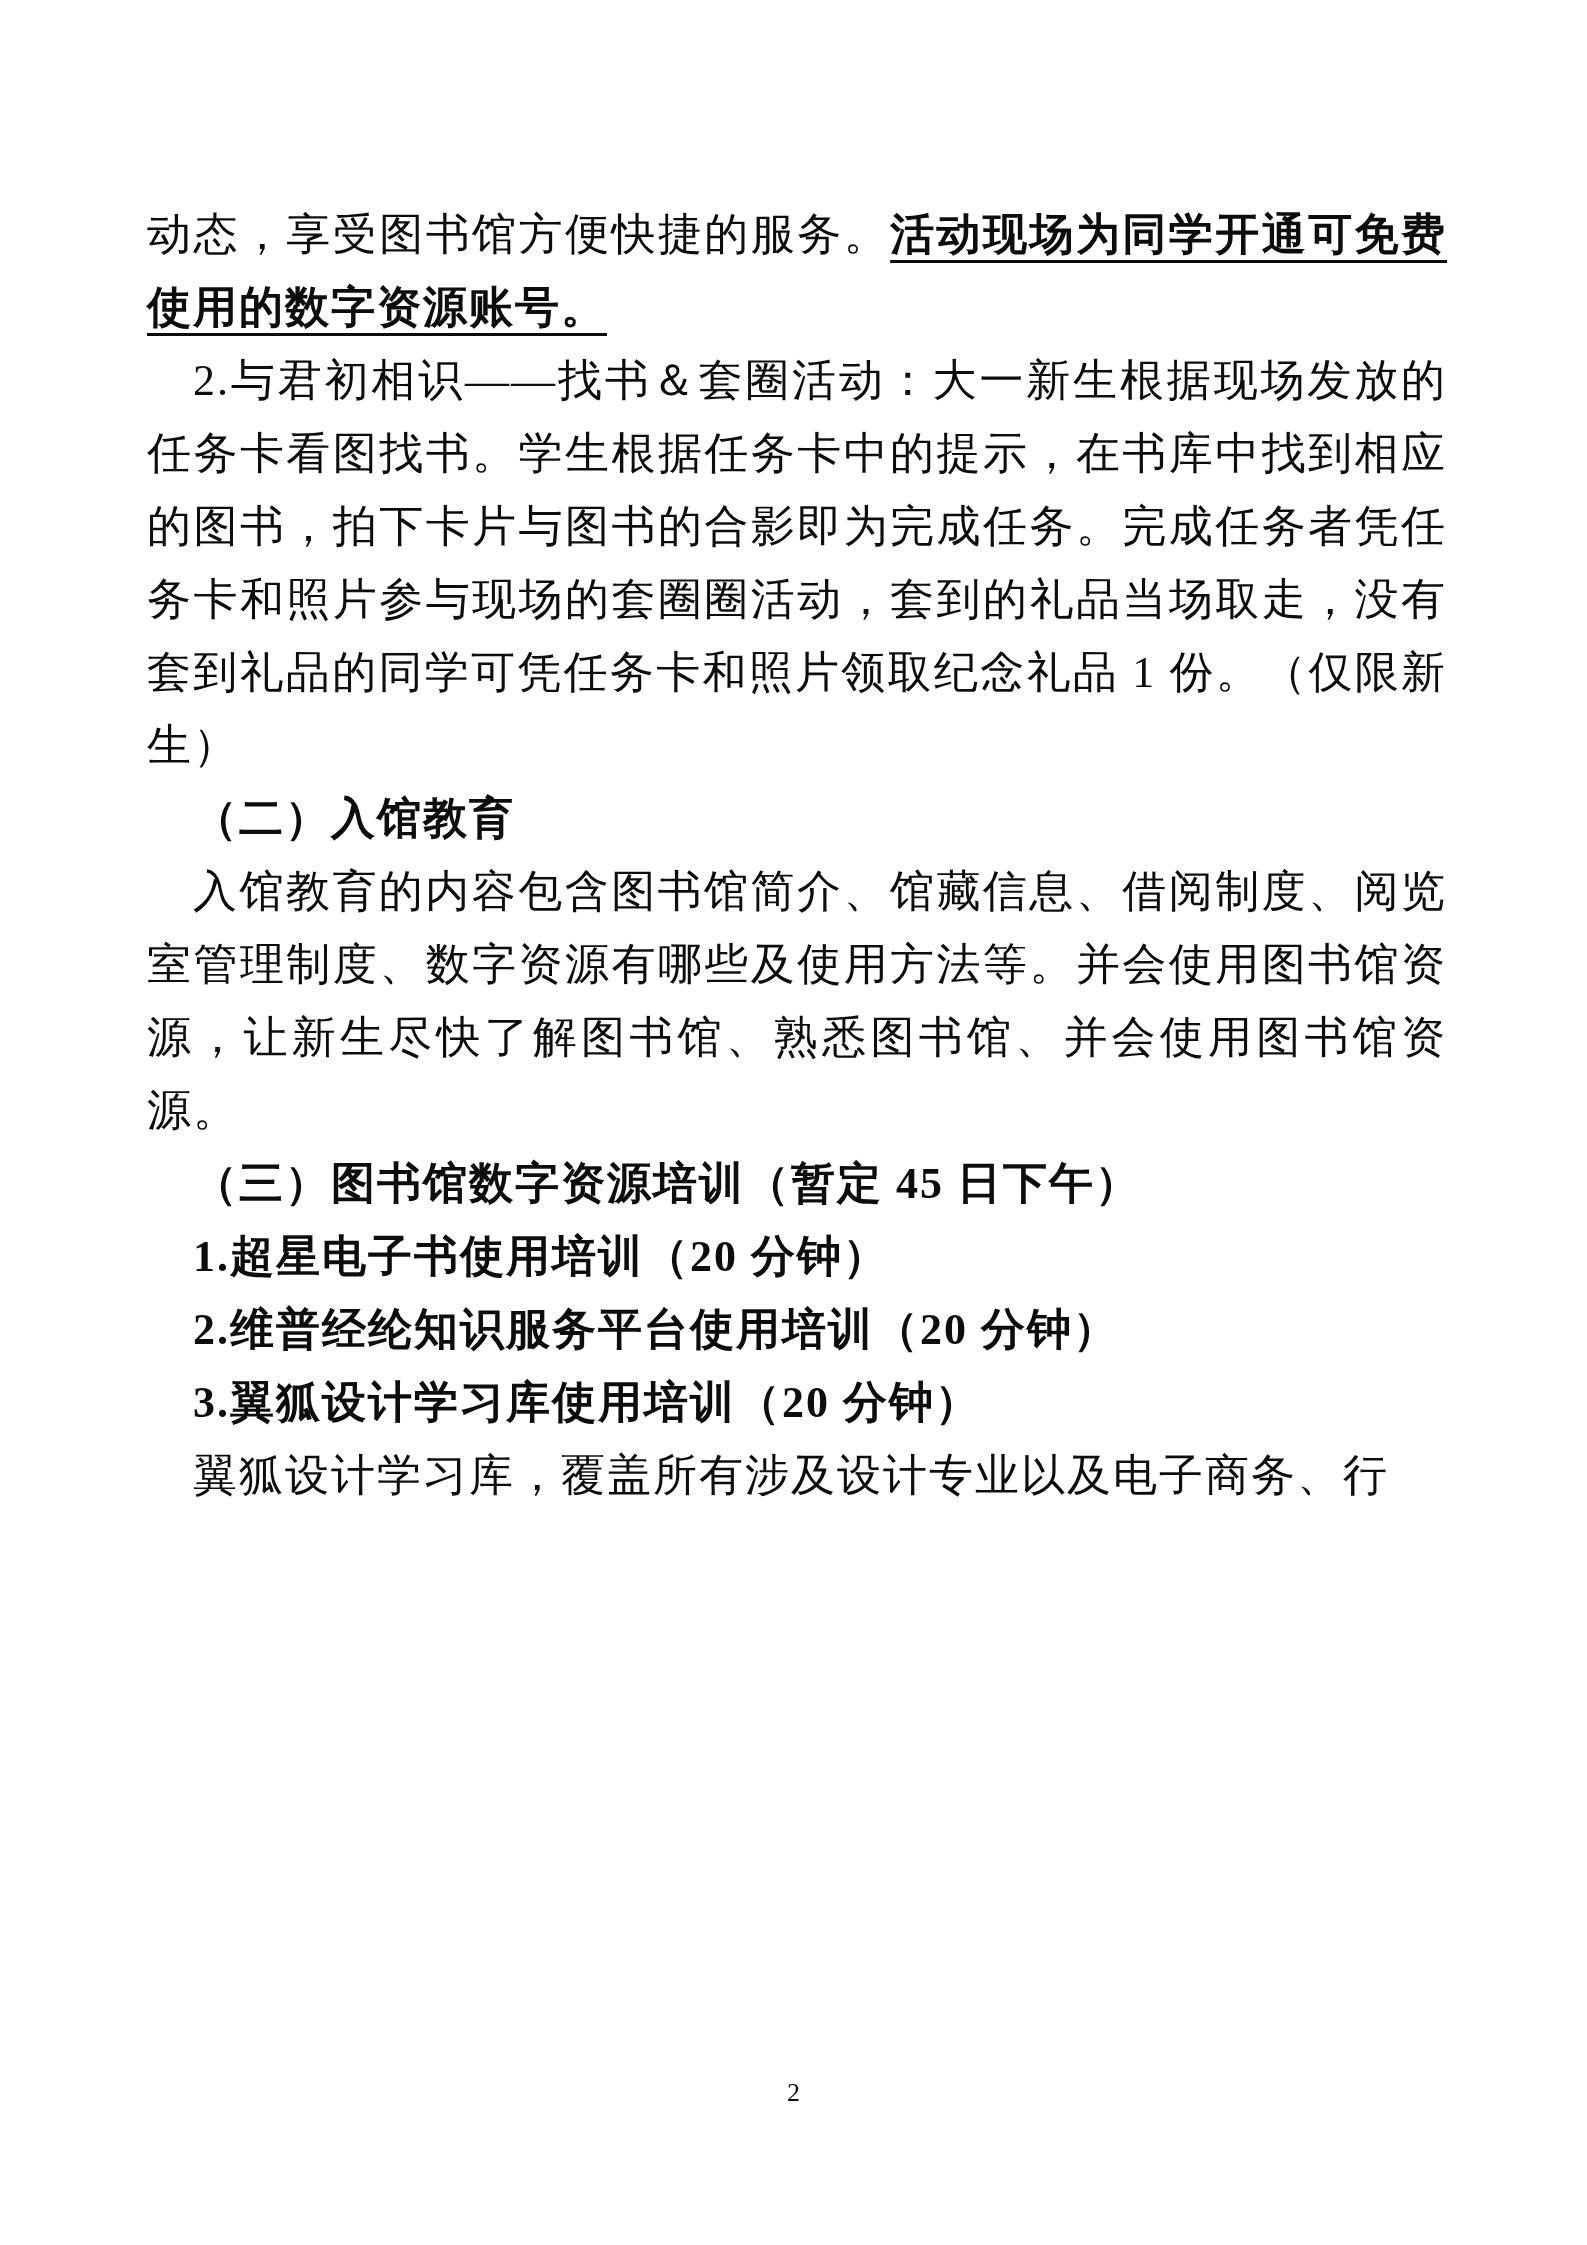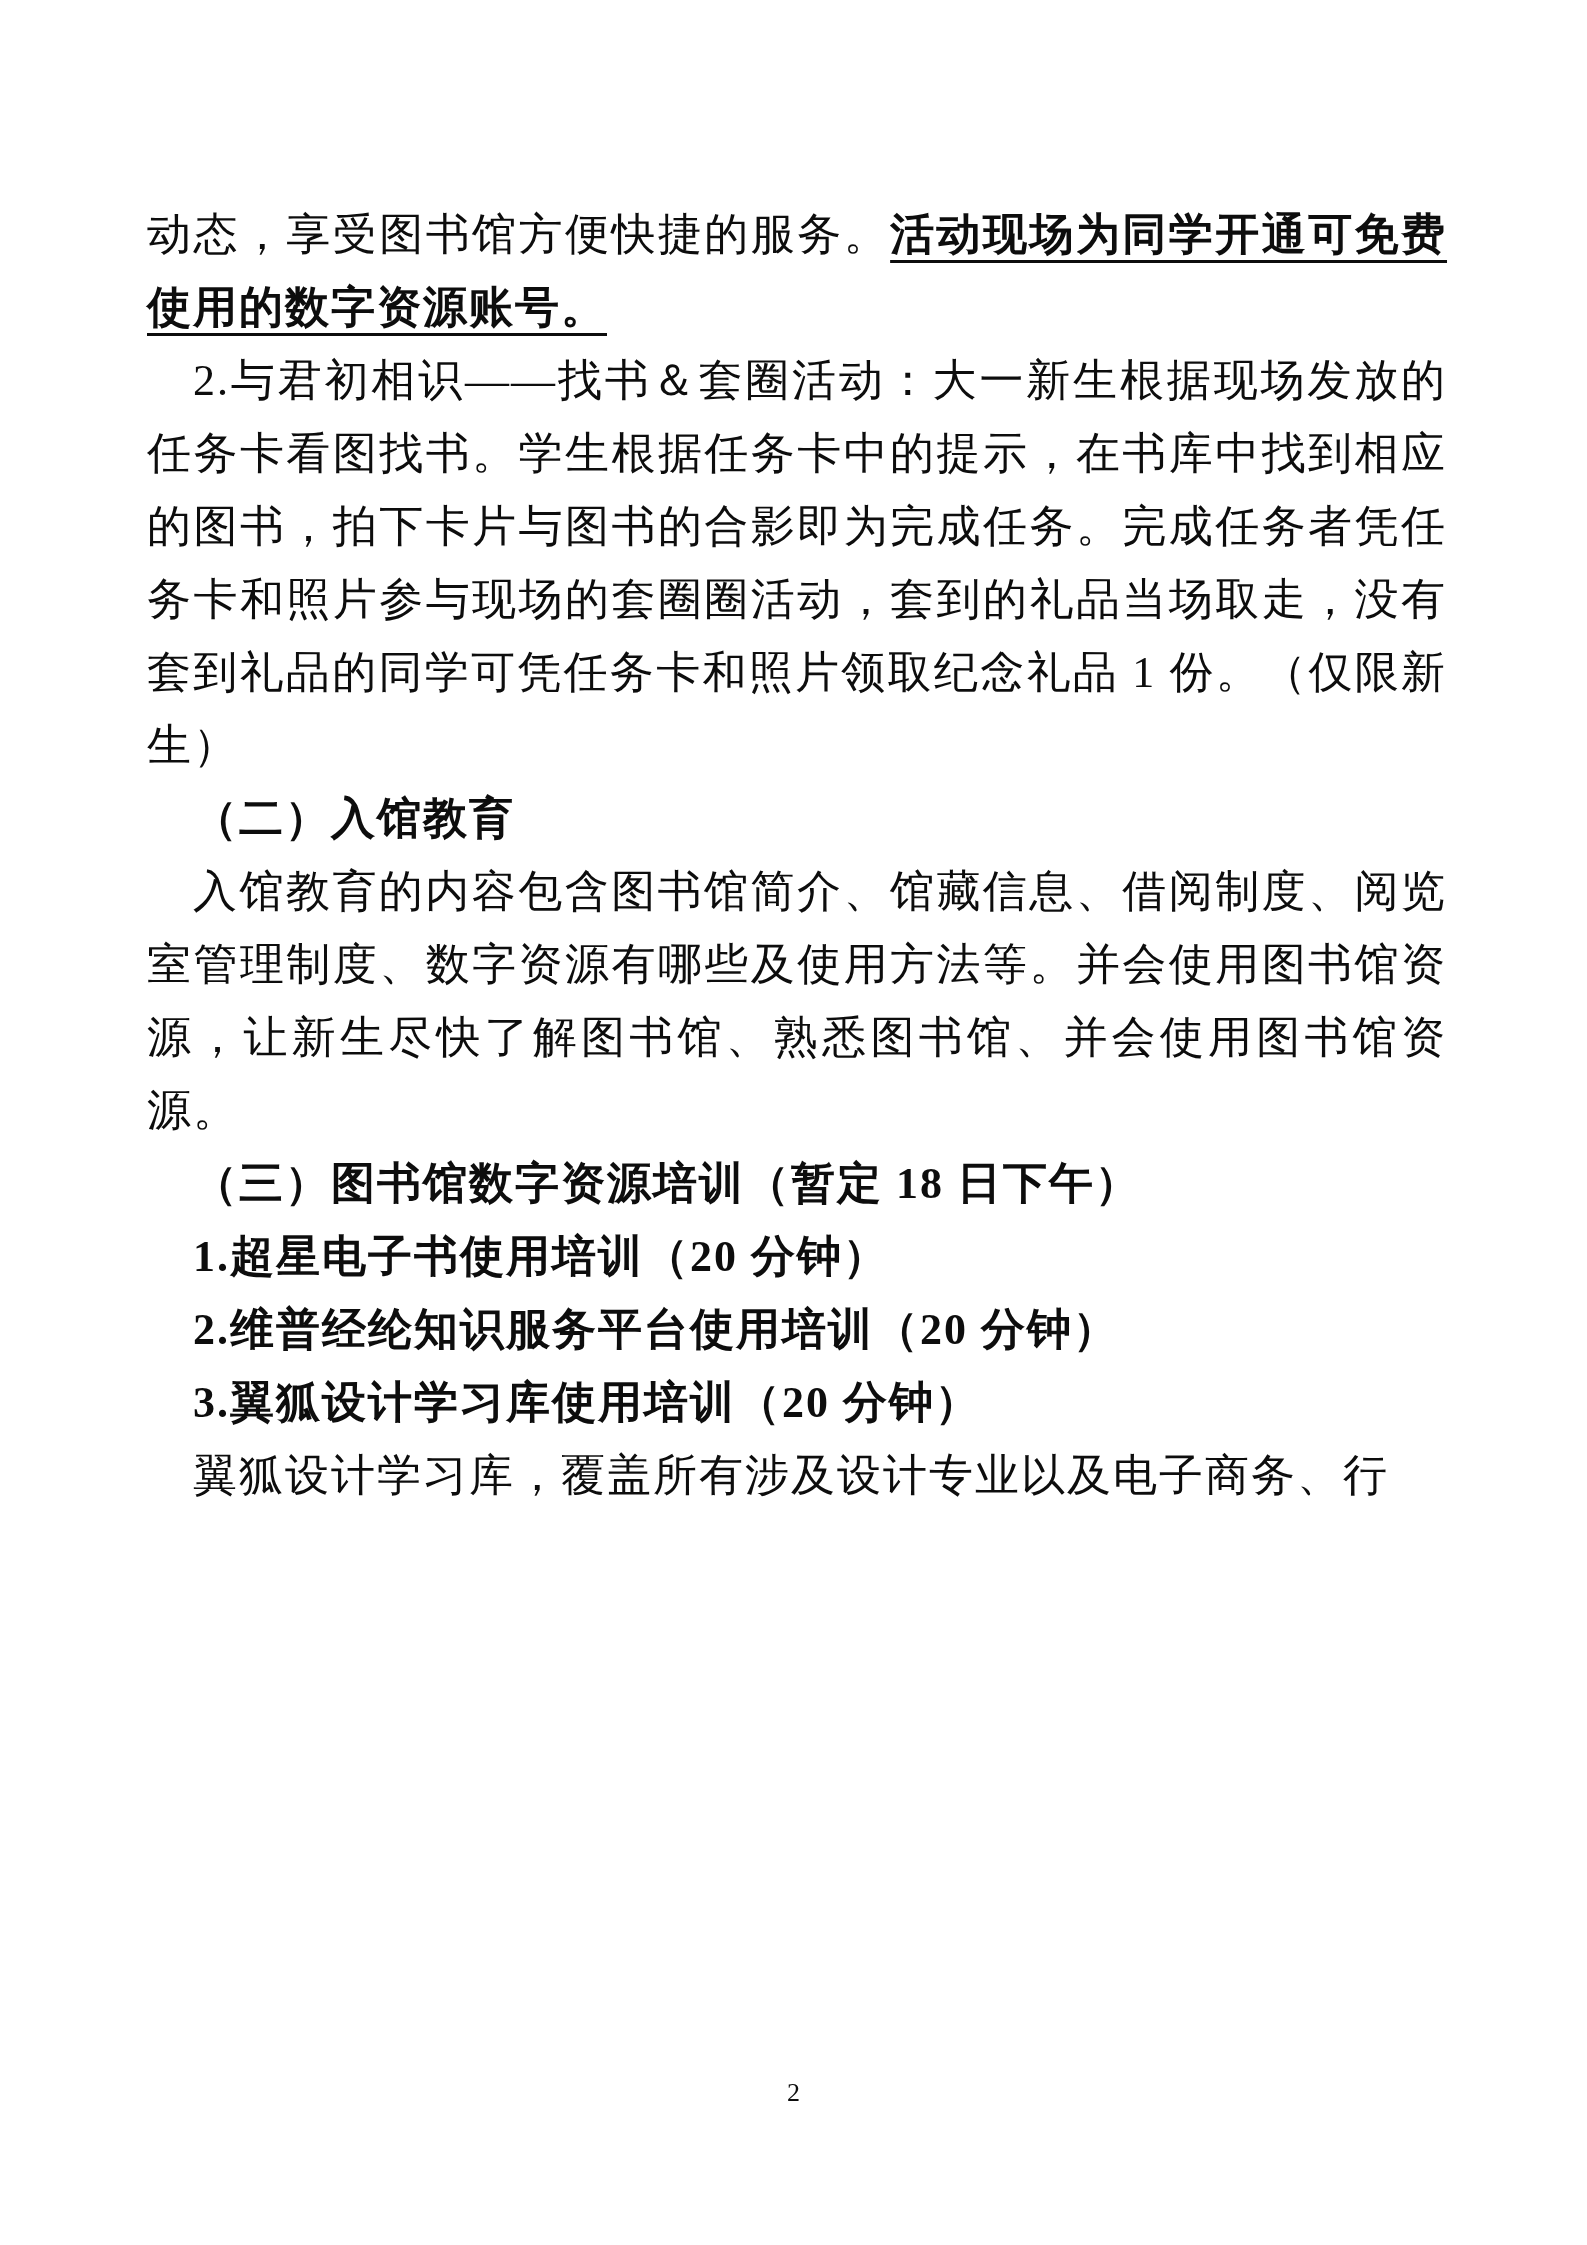--- a/index.html
+++ b/index.html
@@ -55,20 +55,20 @@
 </style>
 </head>
 <body>
 
 <div class="page">
   <div class="content" id="doc-body">
       <p class="para"><span>动态，享受图书馆方便快捷的服务。</span><span class="bold underline">活动现场为同学开通可免费使用的数字资源账号。</span></p>
       <p class="para indent"><span>2.与君初相识——找书＆套圈活动：大一新生根据现场发放的任务卡看图找书。学生根据任务卡中的提示，在书库中找到相应的图书，拍下卡片与图书的合影即为完成任务。完成任务者凭任务卡和照片参与现场的套圈圈活动，套到的礼品当场取走，没有套到礼品的同学可凭任务卡和照片领取纪念礼品 1 份。（仅限新生）</span></p>
       <p class="para indent heading"><span class="bold">（二）入馆教育</span></p>
       <p class="para indent"><span>入馆教育的内容包含图书馆简介、馆藏信息、借阅制度、阅览室管理制度、数字资源有哪些及使用方法等。并会使用图书馆资源，让新生尽快了解图书馆、熟悉图书馆、并会使用图书馆资源。</span></p>
-      <p class="para indent heading"><span class="bold">（三）图书馆数字资源培训（暂定 18 日下午）</span></p>
+      <p class="para indent heading"><span class="bold">（三）图书馆数字资源培训（暂定 45 日下午）</span></p>
       <p class="para indent heading"><span class="bold">1.超星电子书使用培训（20 分钟）</span></p>
       <p class="para indent heading"><span class="bold">2.维普经纶知识服务平台使用培训（20 分钟）</span></p>
       <p class="para indent heading"><span class="bold">3.翼狐设计学习库使用培训（20 分钟）</span></p>
       <p class="para indent"><span>翼狐设计学习库，覆盖所有涉及设计专业以及电子商务、行</span></p>
     </div>
   <div class="footer">2</div>
 </div>
 
 </body></html>

